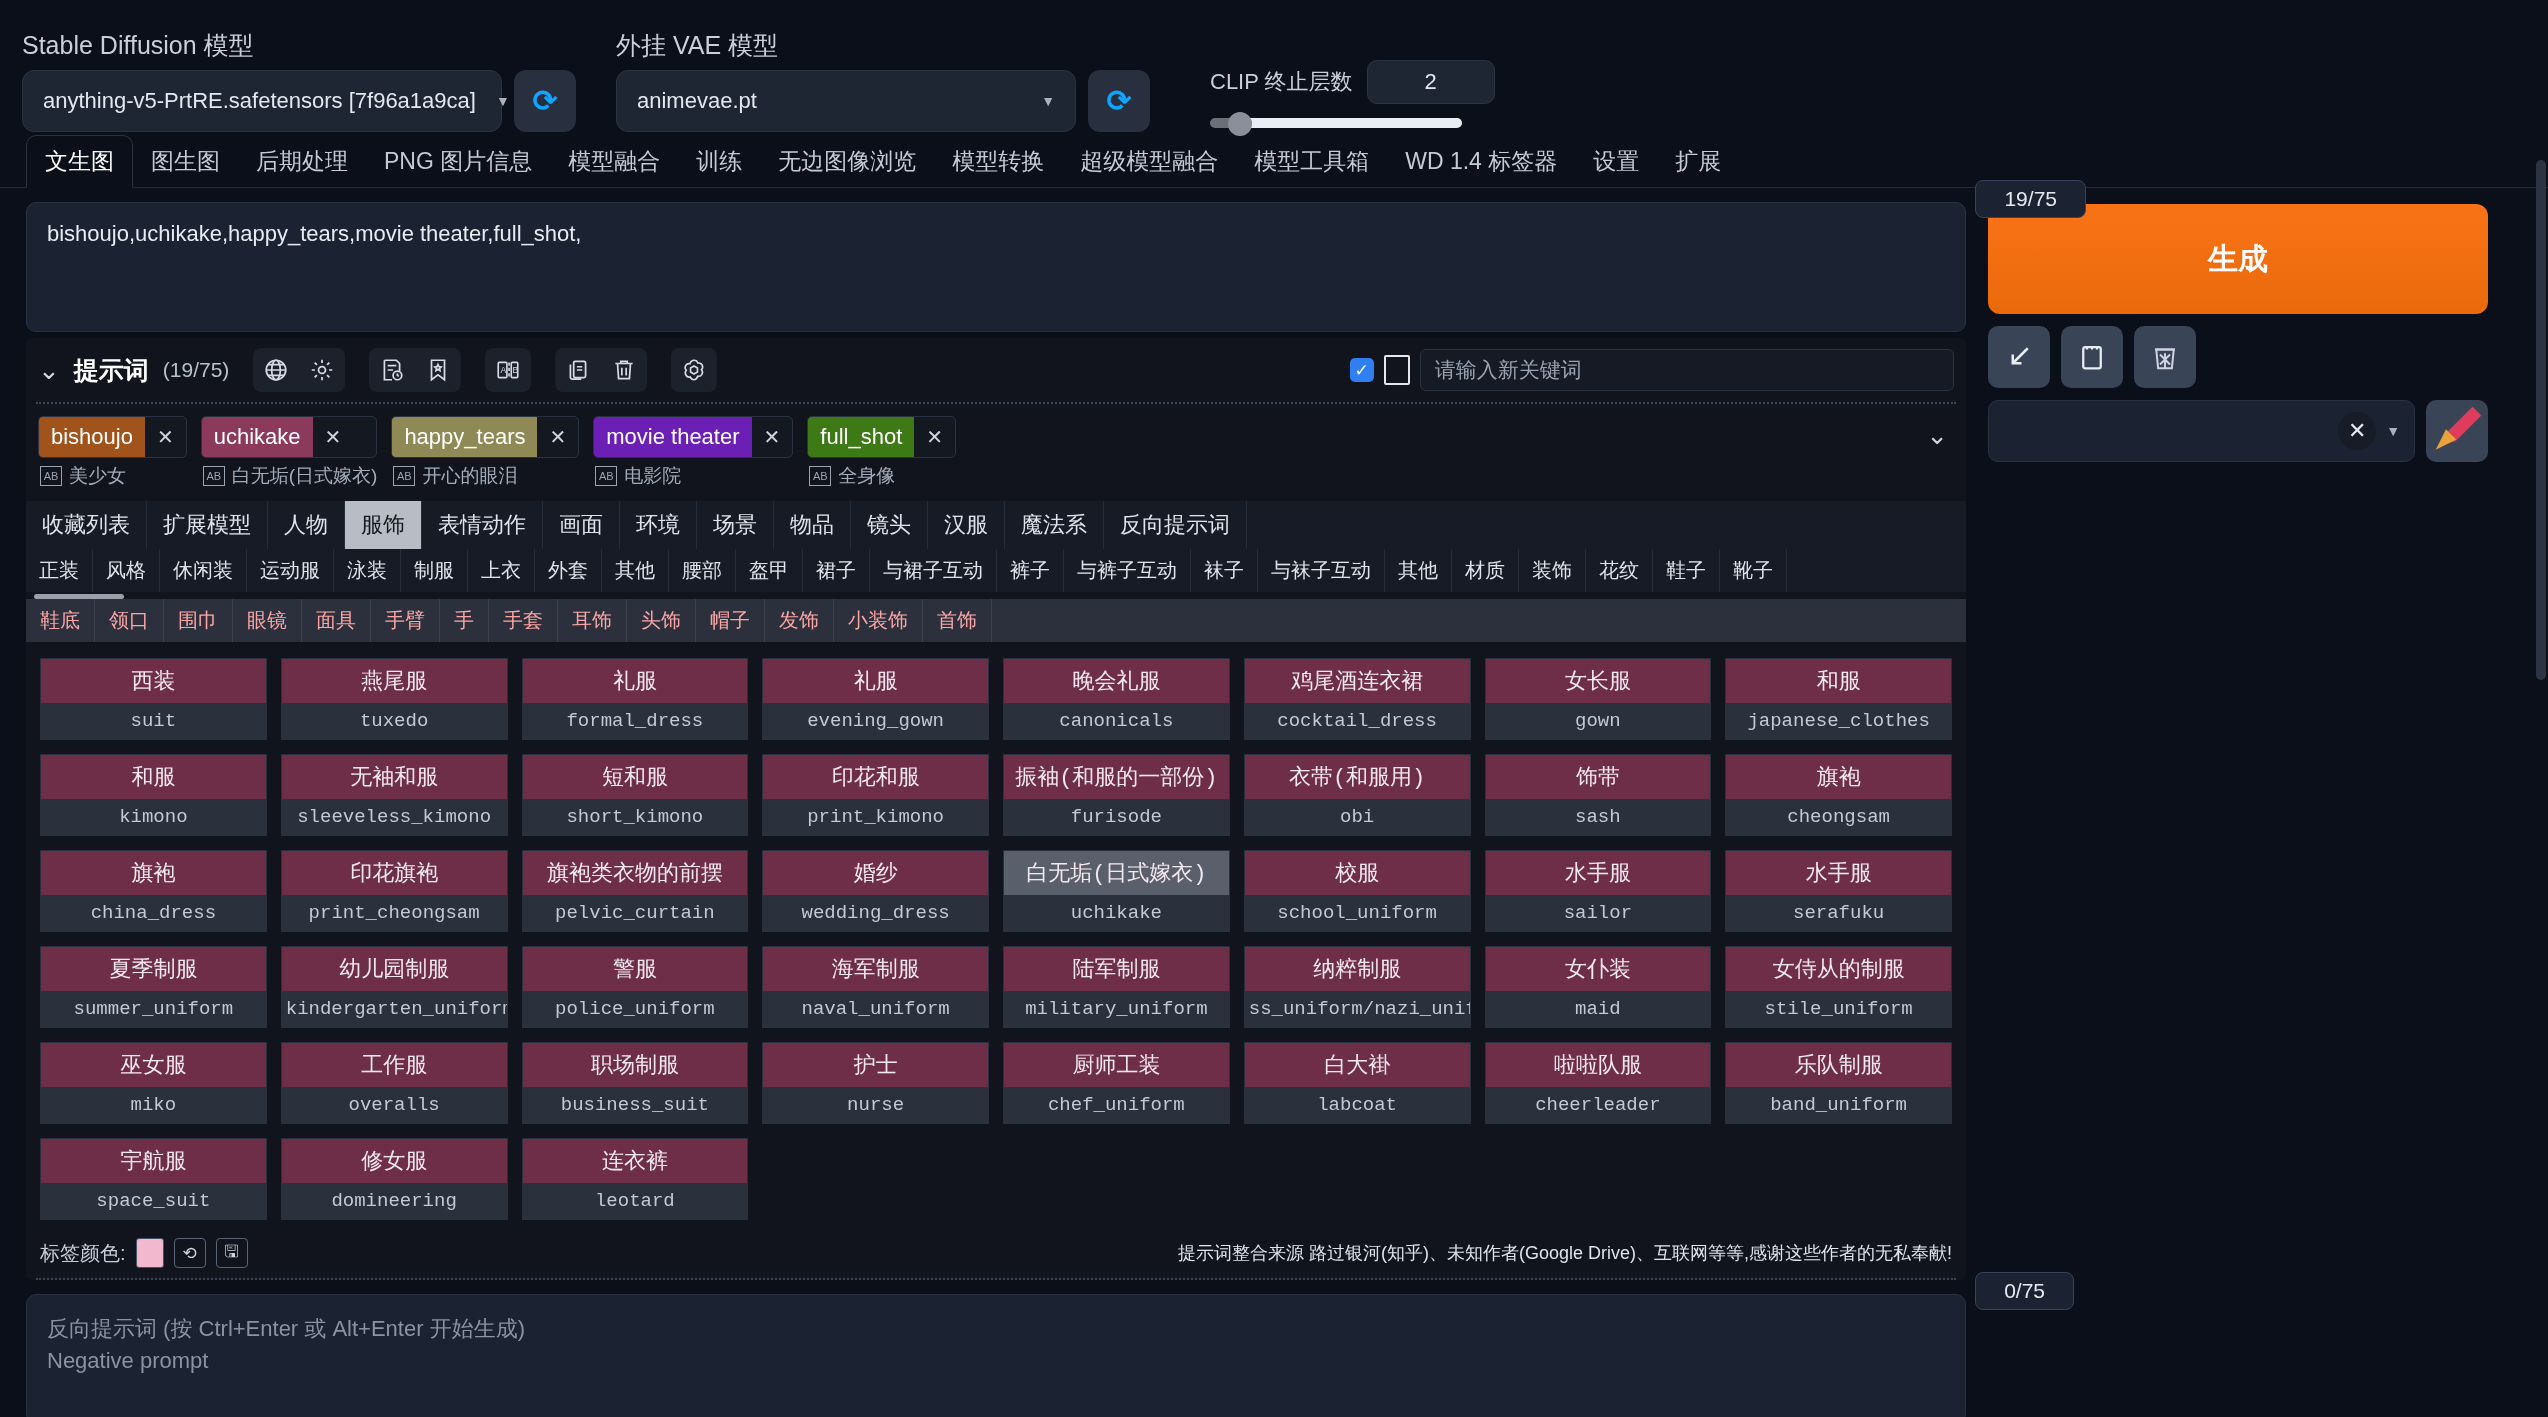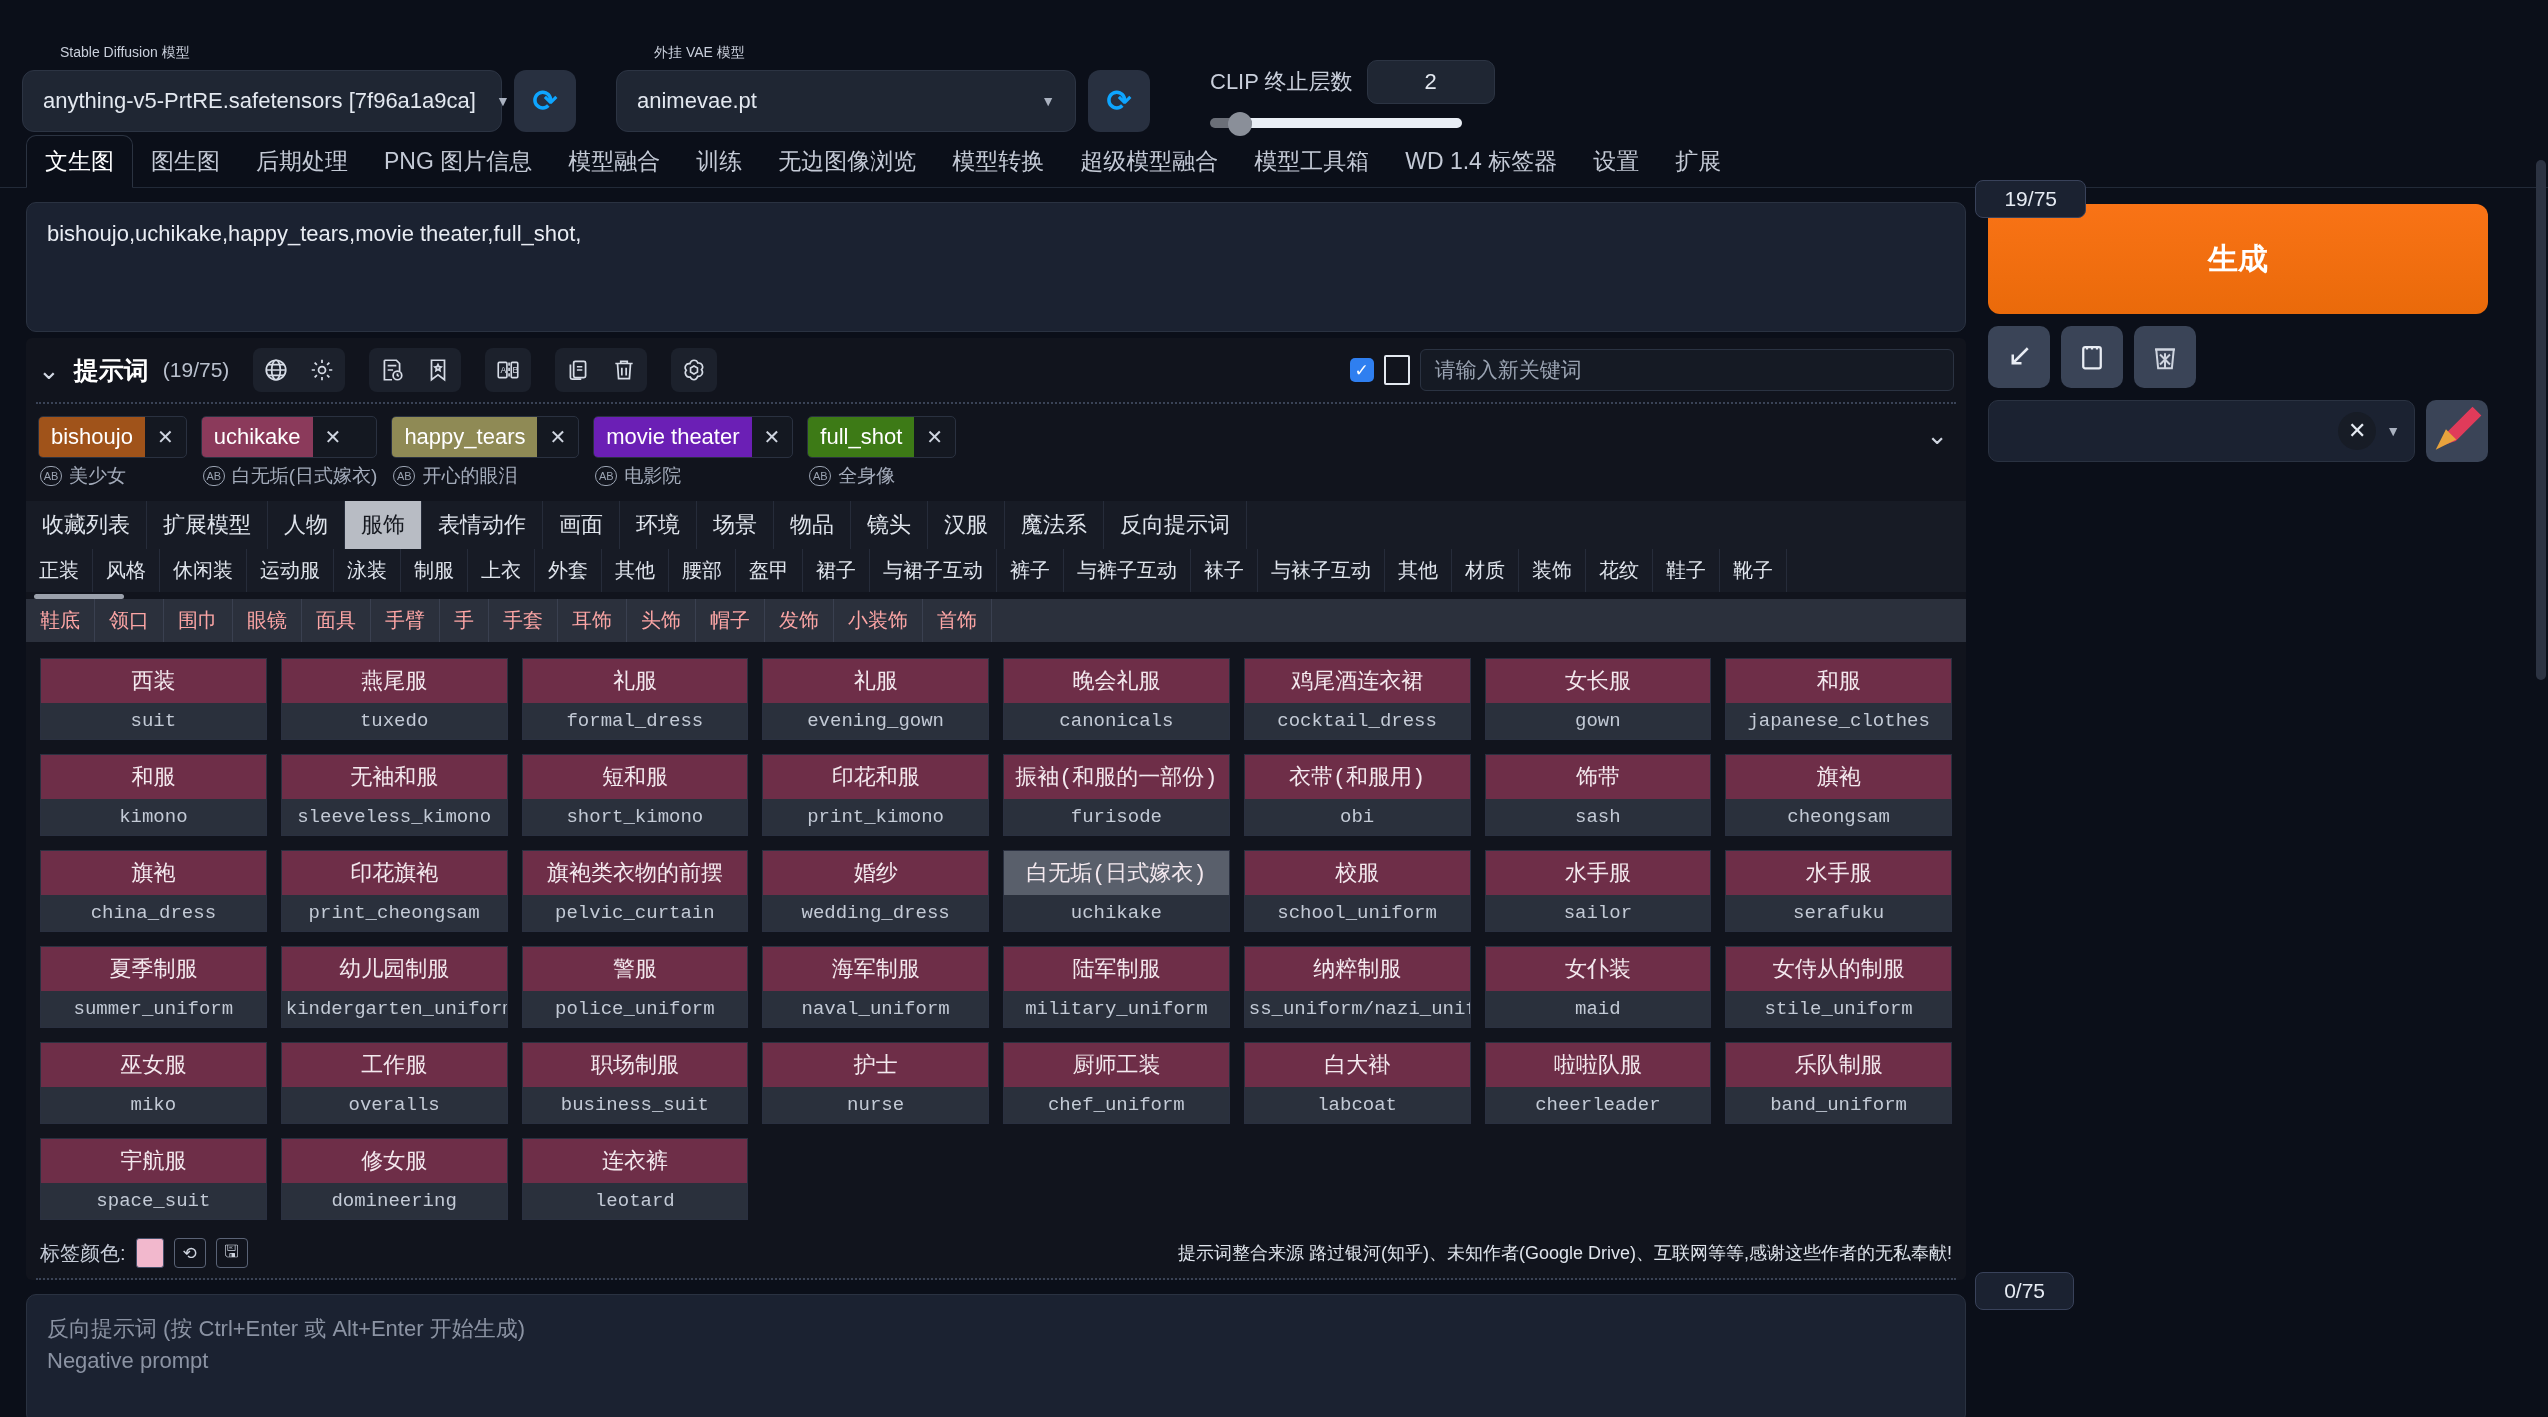--- a/index.html
+++ b/index.html
@@ -8,21 +8,21 @@
     background:#0b0f19;
     font-family:"Liberation Sans","DejaVu Sans",sans-serif;
     color:#d7dce5;
     overflow:hidden;
   }
   .app { position:relative; width:2548px; height:1417px; }
 
   
   .topbar { display:flex; align-items:flex-end; gap:0; padding:18px 22px 0 22px; height:132px; }
   .field-group { display:flex; flex-direction:column; }
-  .field-label { font-size:14px; color:#c9cfdb; margin-bottom:8px; font-weight:400;margin-left:38px; }
+  .field-label { font-size:25px; color:#c9cfdb; margin-bottom:8px; font-weight:400; }
   .sel-row { display:flex; align-items:center; gap:12px; }
   .select {
     background:#1f2633; border:1px solid #2c3443; border-radius:12px;
     height:62px; display:flex; align-items:center; justify-content:space-between;
     padding:0 20px; color:#e3e8f0; font-size:22px; white-space:nowrap;
   }
   .select .caret { font-size:14px; color:#aab2c0; margin-left:20px; }
   .sel-a { width:480px; }
   .sel-b { width:460px; }
   .refresh-btn {
@@ -91,21 +91,21 @@
   
   .chips { display:flex; gap:14px; padding:12px 12px 6px 12px; position:relative; }
   .chipwrap { display:flex; flex-direction:column; }
   .chip {
     display:flex; align-items:stretch; border-radius:5px; overflow:hidden;
     background:#141821; border:1px solid #2a3140; height:42px;
   }
   .chip .name { display:flex; align-items:center; padding:0 12px; color:#fff; font-size:22px; }
   .chip .x { display:flex; align-items:center; padding:0 12px; color:#cfd5e0; font-size:20px; cursor:pointer; }
   .chip-sub { display:flex; align-items:center; gap:7px; font-size:19px; color:#a3abba; margin-top:5px; padding-left:2px; }
-  .abicon { width:22px; height:20px; border:1px solid #9aa3b2; border-radius:10px; font-size:11px; display:flex; align-items:center; justify-content:center; color:#9aa3b2; }
+  .abicon { width:22px; height:20px; border:1px solid #9aa3b2; border-radius:0; font-size:11px; display:flex; align-items:center; justify-content:center; color:#9aa3b2; }
   .chiparrow { position:absolute; right:18px; top:16px; font-size:26px; color:#cfd5e0; }
 
   
   .catrow { display:flex; flex-wrap:nowrap; background:#171b25; margin-top:6px; }
   .cat { font-size:22px; color:#dfe4ec; padding:9px 16px; border-right:1px solid #262c3a; cursor:pointer; white-space:nowrap; }
   .cat.active { background:#b8bcc4; color:#15181f; }
   .subrow { display:flex; background:#171b25; }
   .sub { font-size:20px; color:#dfe4ec; padding:8px 13px; border-right:1px solid #262c3a; cursor:pointer; white-space:nowrap; }
   .subrow2 { display:flex; background:#2b303c; }
   .sub2 { font-size:20px; color:#fca5a5; padding:8px 14px; border-right:1px solid #3a4050; cursor:pointer; white-space:nowrap; }

